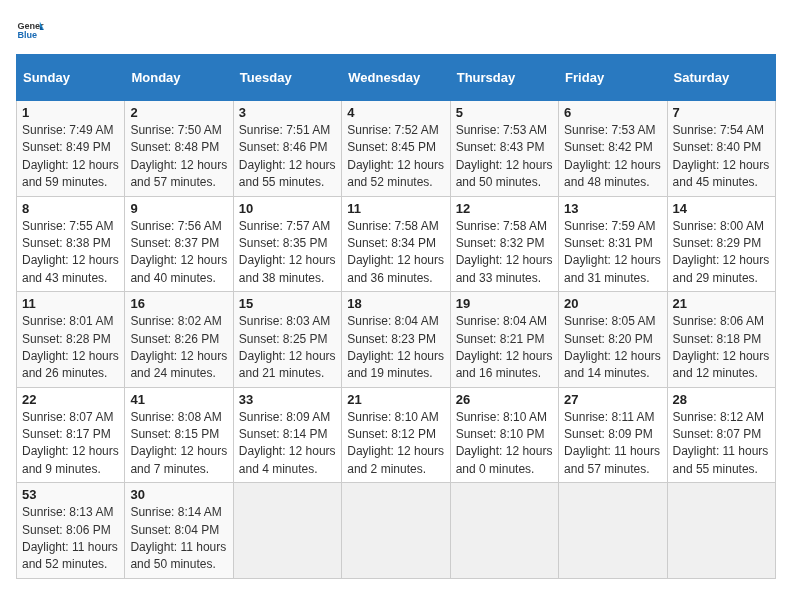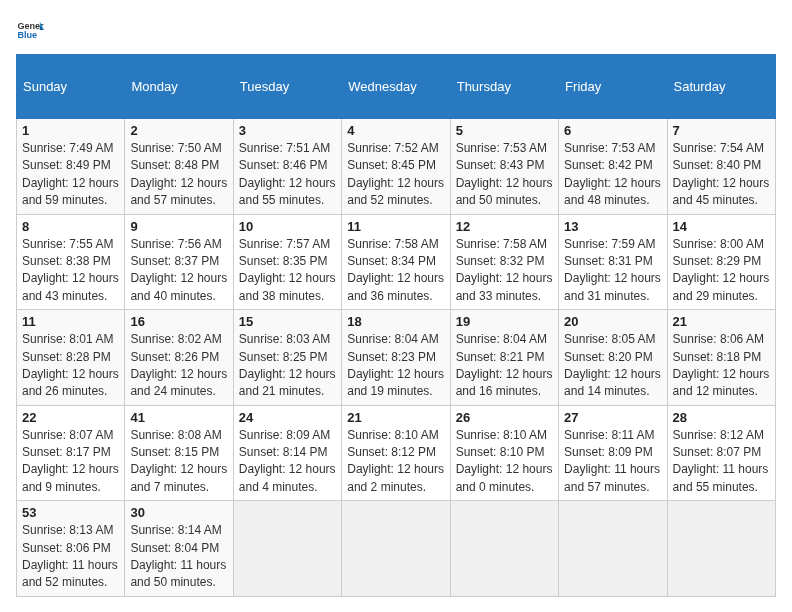--- a/index.html
+++ b/index.html
@@ -39,23 +39,23 @@
     }
     .calendar {
       width: 100%;
       border-collapse: collapse;
       font-size: 10.5px;
     }
     .calendar th {
       background-color: #2979c0;
       color: #fff;
       text-align: left;
-      padding: 24px 6px;
+      padding: 15px 6px;
       font-size: 13px;
-      font-weight: normal;
+      font-weight: bold;
       border: 1px solid #2979c0;
     }
     .calendar td {
       vertical-align: top;
       border: 1px solid #ccc;
       padding: 4px 5px;
       width: 108px;
       min-height: 80px;
       background: #fff;
     }
@@ -205,21 +205,21 @@
       <tr>
         <td>
         <span class="day-num">22</span>
         <span class="day-info">Sunrise: 8:07 AM<br>Sunset: 8:17 PM<br>Daylight: 12 hours and 9 minutes.</span>
       </td>
         <td>
         <span class="day-num">41</span>
         <span class="day-info">Sunrise: 8:08 AM<br>Sunset: 8:15 PM<br>Daylight: 12 hours and 7 minutes.</span>
       </td>
         <td>
-        <span class="day-num">24</span>
+        <span class="day-num">33</span>
         <span class="day-info">Sunrise: 8:09 AM<br>Sunset: 8:14 PM<br>Daylight: 12 hours and 4 minutes.</span>
       </td>
         <td>
         <span class="day-num">21</span>
         <span class="day-info">Sunrise: 8:10 AM<br>Sunset: 8:12 PM<br>Daylight: 12 hours and 2 minutes.</span>
       </td>
         <td>
         <span class="day-num">26</span>
         <span class="day-info">Sunrise: 8:10 AM<br>Sunset: 8:10 PM<br>Daylight: 12 hours and 0 minutes.</span>
       </td>

